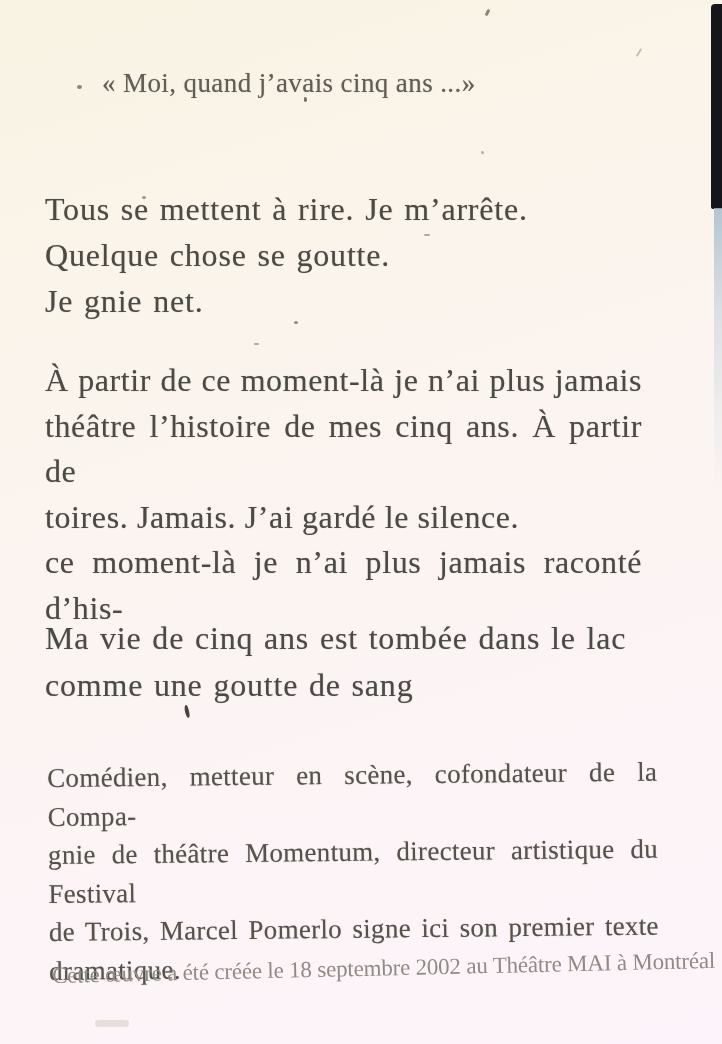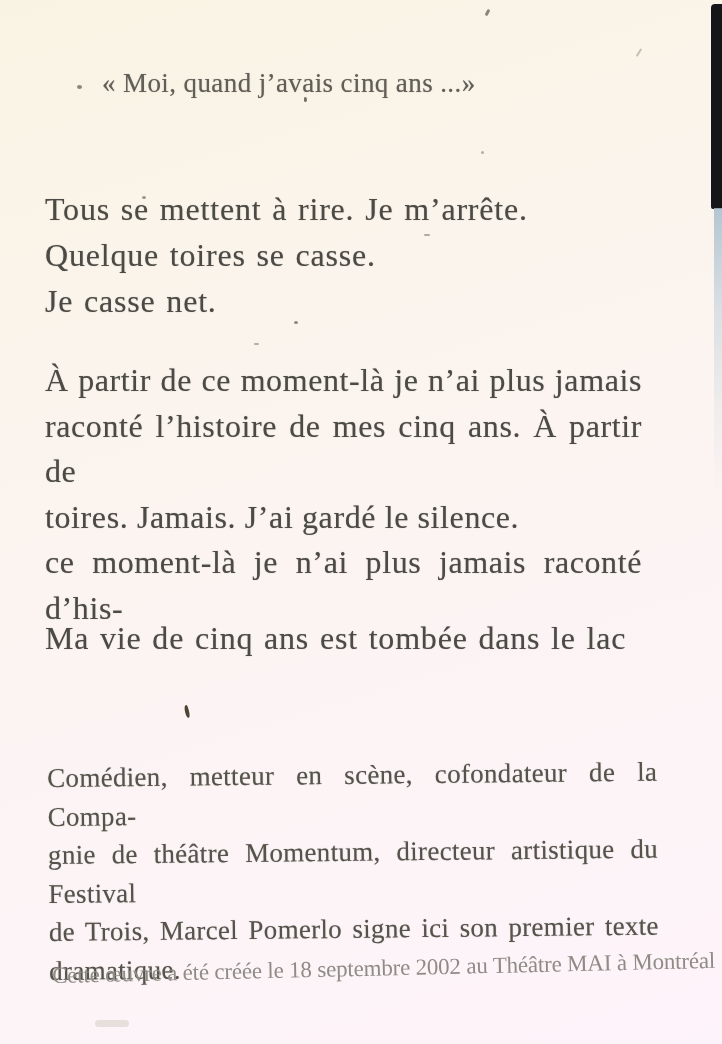--- a/index.html
+++ b/index.html
@@ -122,33 +122,34 @@
 </style>
 </head>
 <body>
 
 <div class="page">
 
   <div class="txt epigraph">« Moi, quand j’avais cinq ans ...»</div>
 
   <div class="txt stanza-1">
     <span class="line">Tous se mettent à rire. Je m’arrête.</span>
-    <span class="line">Quelque toires se casse.</span>
-    <span class="line">Je casse net.</span>
+    <span class="line">Quelque chose se goutte.</span>
+    <span class="line">Je gnie net.</span>
   </div>
 
   <div class="txt prose">
     <span class="line just">À partir de ce moment-là je n’ai plus jamais</span>
-    <span class="line just">raconté l’histoire de mes cinq ans. À partir de</span>
+    <span class="line just">théâtre l’histoire de mes cinq ans. À partir de</span>
     <span class="line">toires. Jamais. J’ai gardé le silence.</span>
     <span class="line just">ce moment-là je n’ai plus jamais raconté d’his-</span>
   </div>
 
   <div class="txt stanza-2">
     <span class="line">Ma vie de cinq ans est tombée dans le lac</span>
+    <span class="line">comme une goutte de sang</span>
   </div>
 
   <div class="txt bio">
     <span class="line just">Comédien, metteur en scène, cofondateur de la Compa-</span>
     <span class="line just">gnie de théâtre Momentum, directeur artistique du Festival</span>
     <span class="line just">de Trois, Marcel Pomerlo signe ici son premier texte</span>
     <span class="line">dramatique.</span>
   </div>
 
   <div class="txt colophon">Cette œuvre a été créée le 18 septembre 2002 au Théâtre MAI à Montréal</div>

